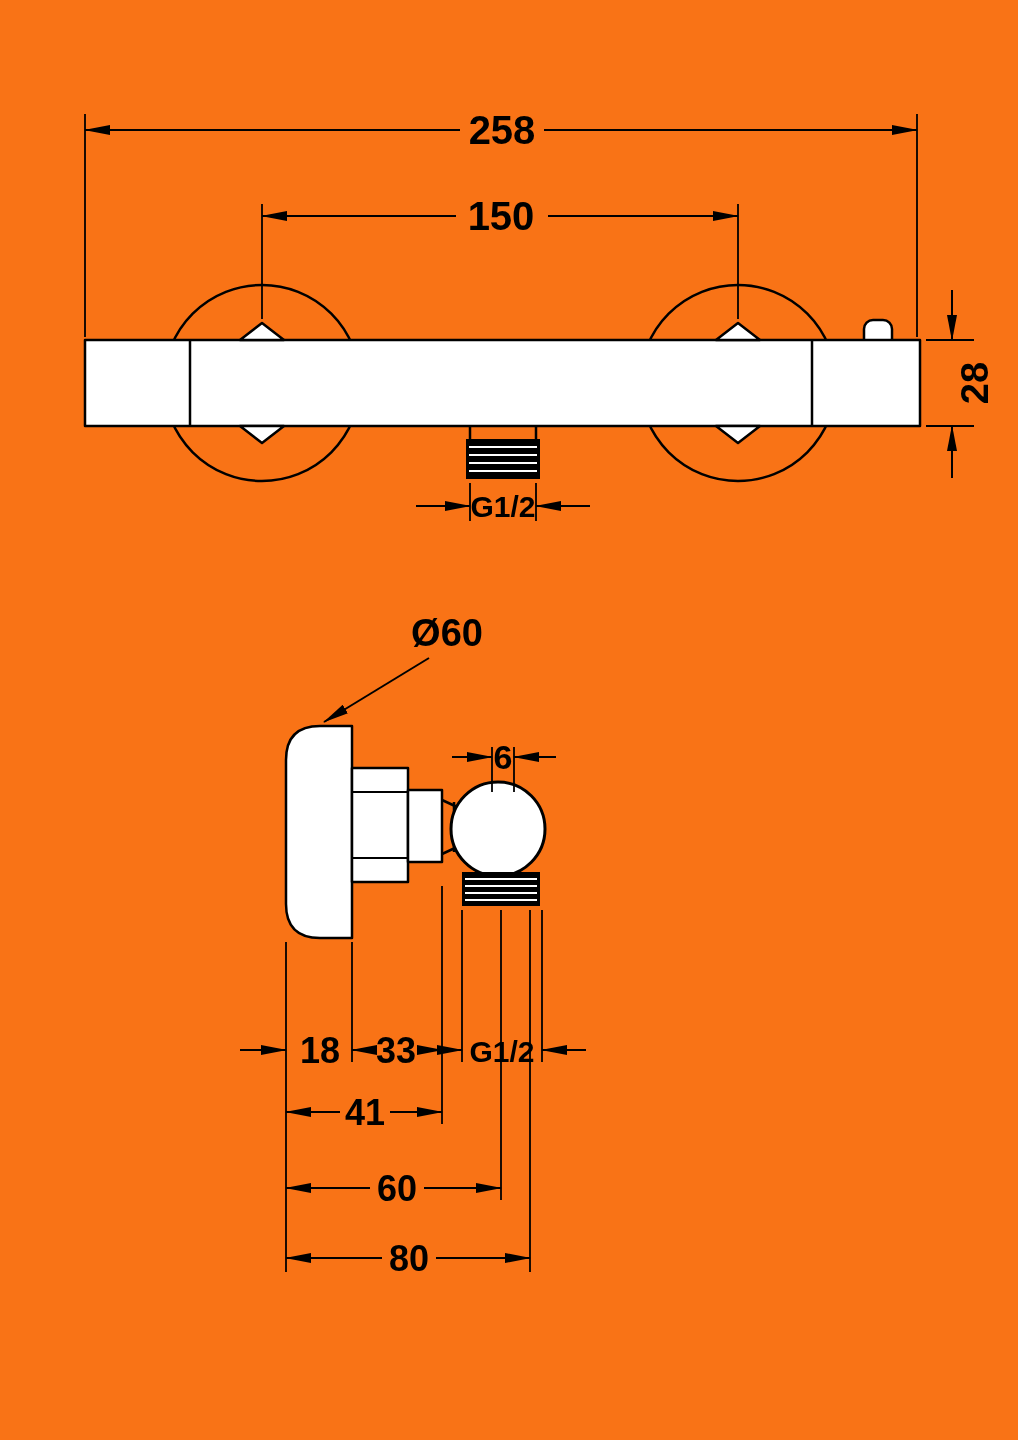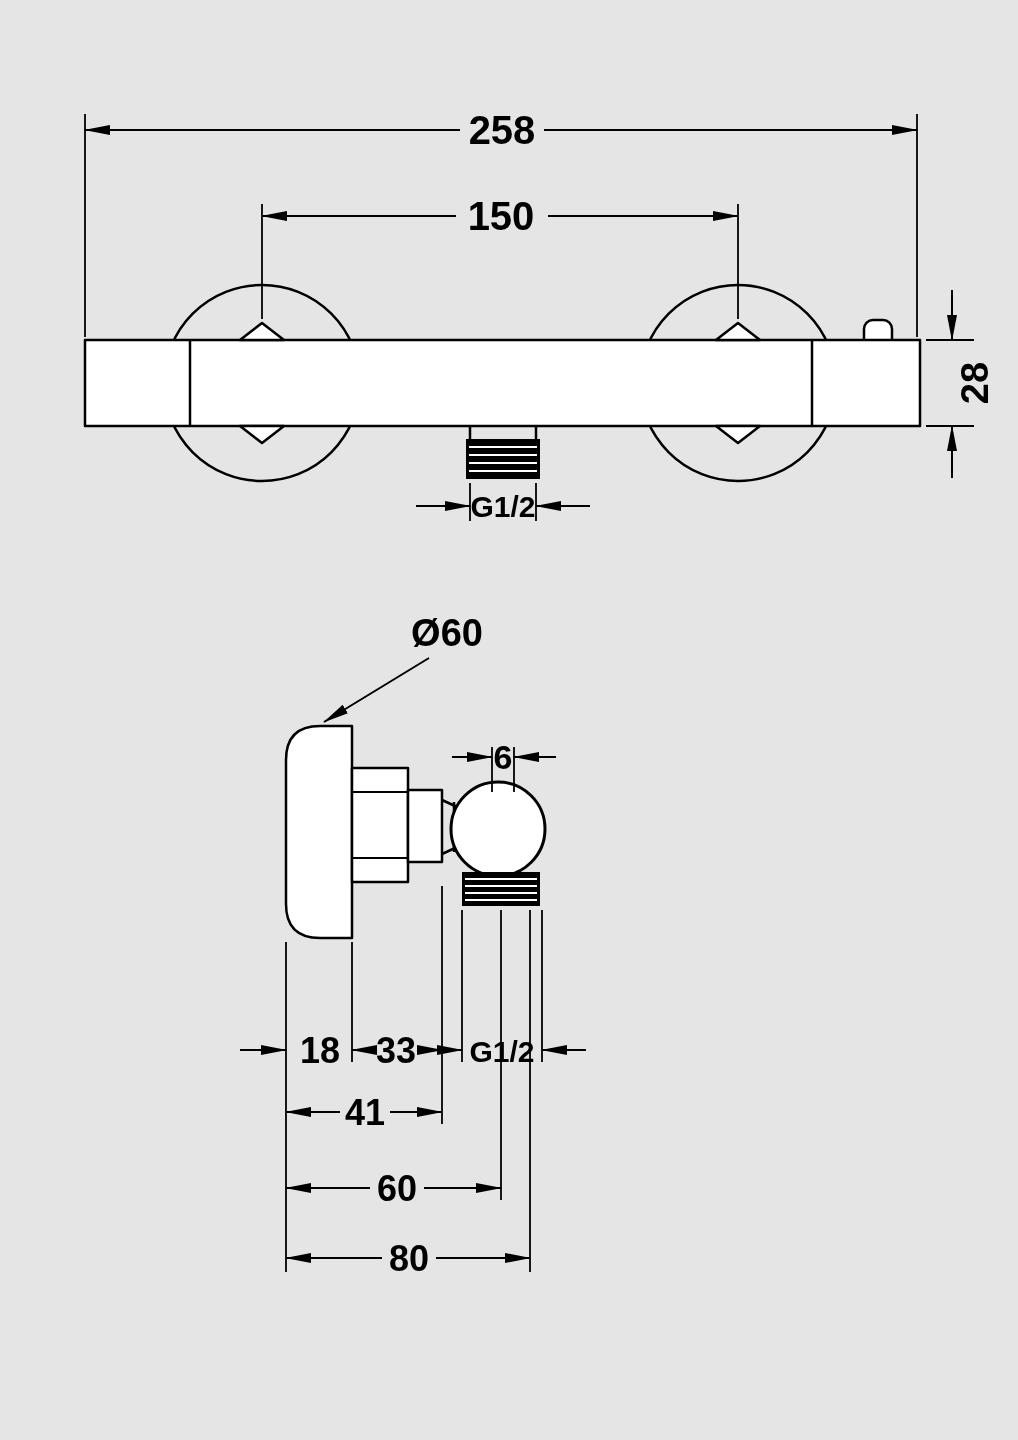--- a/index.html
+++ b/index.html
@@ -3,21 +3,21 @@
 <meta charset="utf-8">
 <style>
   html, body {
     margin: 0;
     padding: 0;
     background: #ffffff;
   }
   .page {
     width: 1018px;
     height: 1440px;
-    background: #e5e5e5;
+    background: #f97316;
     position: relative;
   }
   svg text {
     font-family: "Liberation Sans", sans-serif;
     font-weight: 600;
     fill: #000000;
   }
   .t40 { font-size: 40px; }
   .t38 { font-size: 38px; }
   .t36 { font-size: 36px; }

